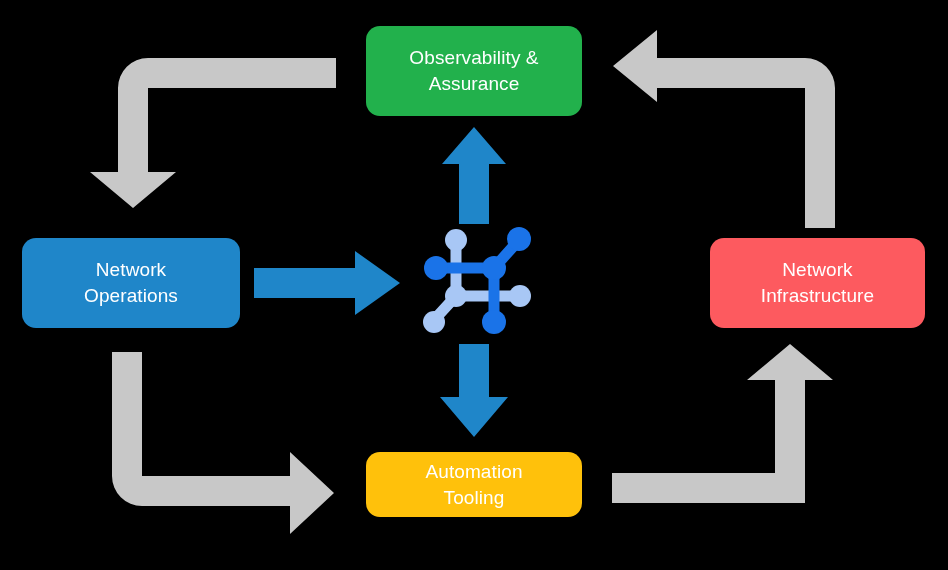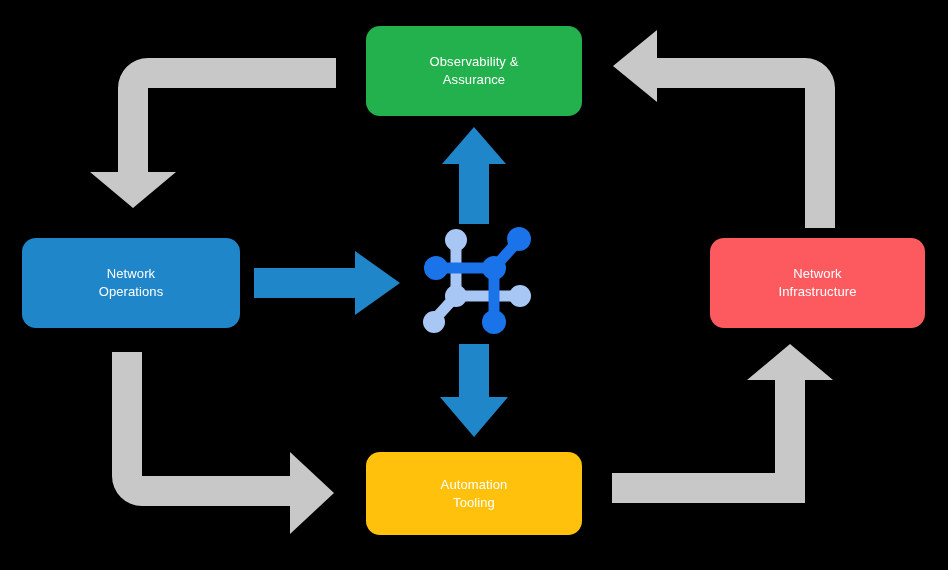--- a/index.html
+++ b/index.html
@@ -21,21 +21,21 @@
     background: #000000;
   }
   .node-box {
     position: absolute;
     display: flex;
     align-items: center;
     justify-content: center;
     text-align: center;
     border-radius: 14px;
     color: #ffffff;
-    font-size: 13px;
+    font-size: 19px;
     font-weight: 400;
     line-height: 1.35;
     letter-spacing: 0.1px;
     box-sizing: border-box;
     padding: 6px 10px;
     white-space: pre-line;
   }
   #box-observability {
     left: 366px;
     top: 26px;
@@ -54,21 +54,21 @@
     left: 710px;
     top: 238px;
     width: 215px;
     height: 90px;
     background: #fd5a5f;
   }
   #box-automation-tooling {
     left: 366px;
     top: 452px;
     width: 216px;
-    height: 83px;
+    height: 65px;
     background: #ffc10b;
   }
   .svg-layer {
     position: absolute;
     left: 0;
     top: 0;
     width: 948px;
     height: 570px;
     pointer-events: none;
   }

